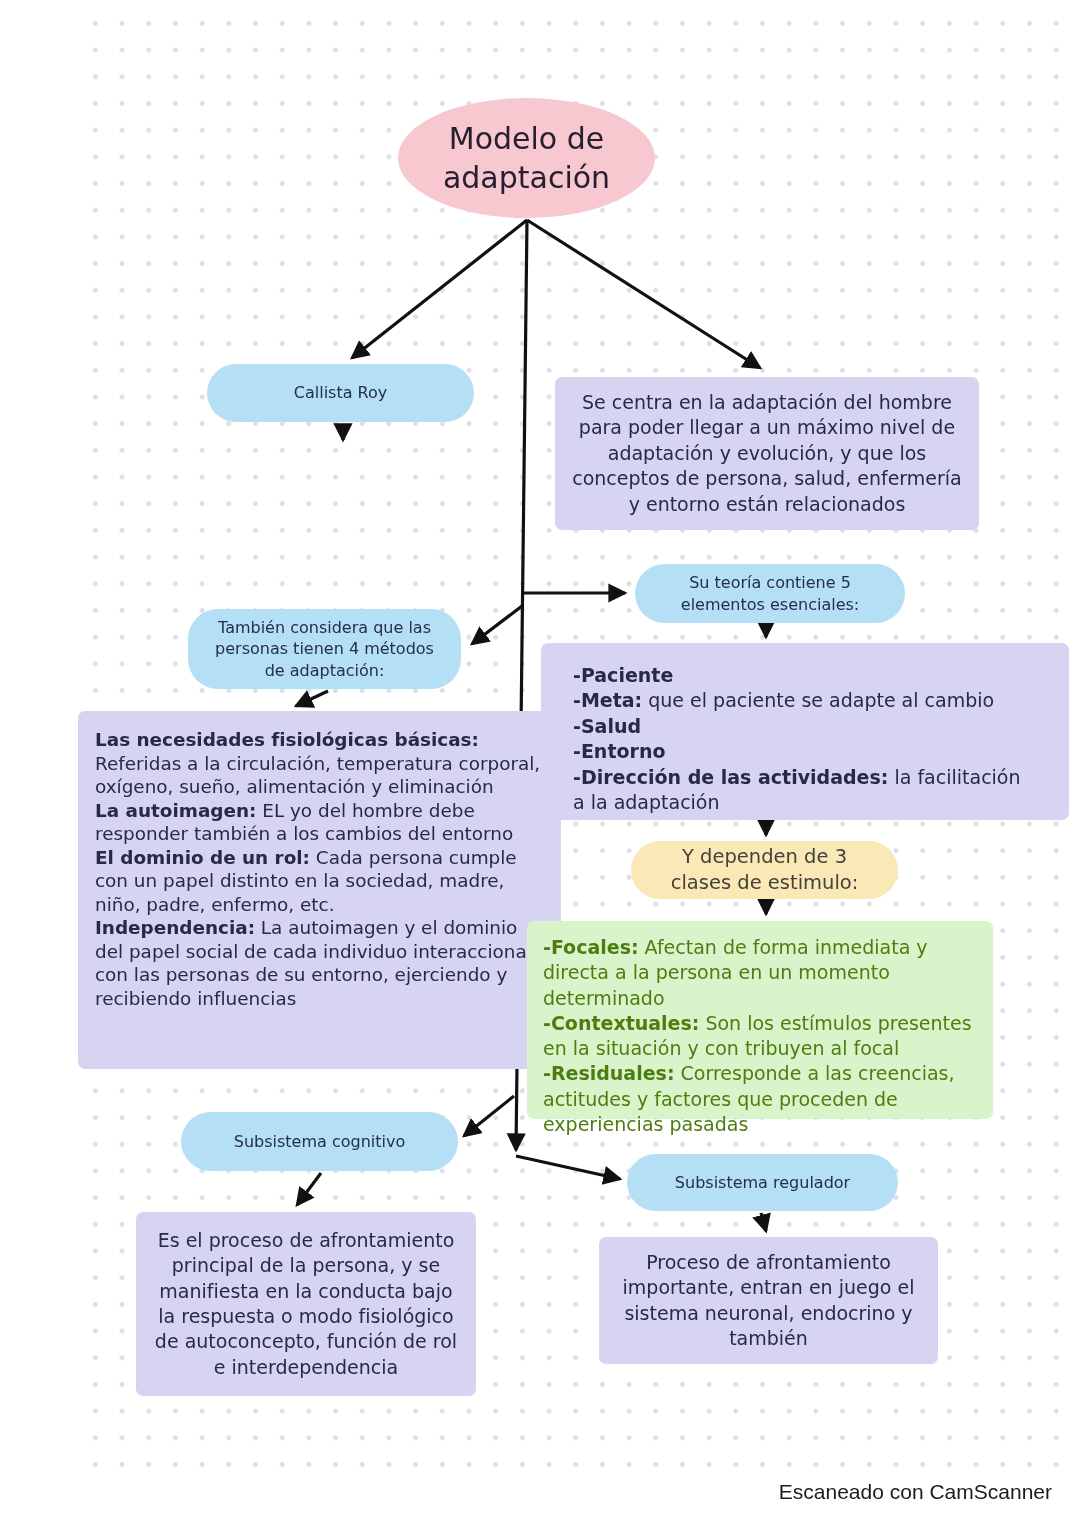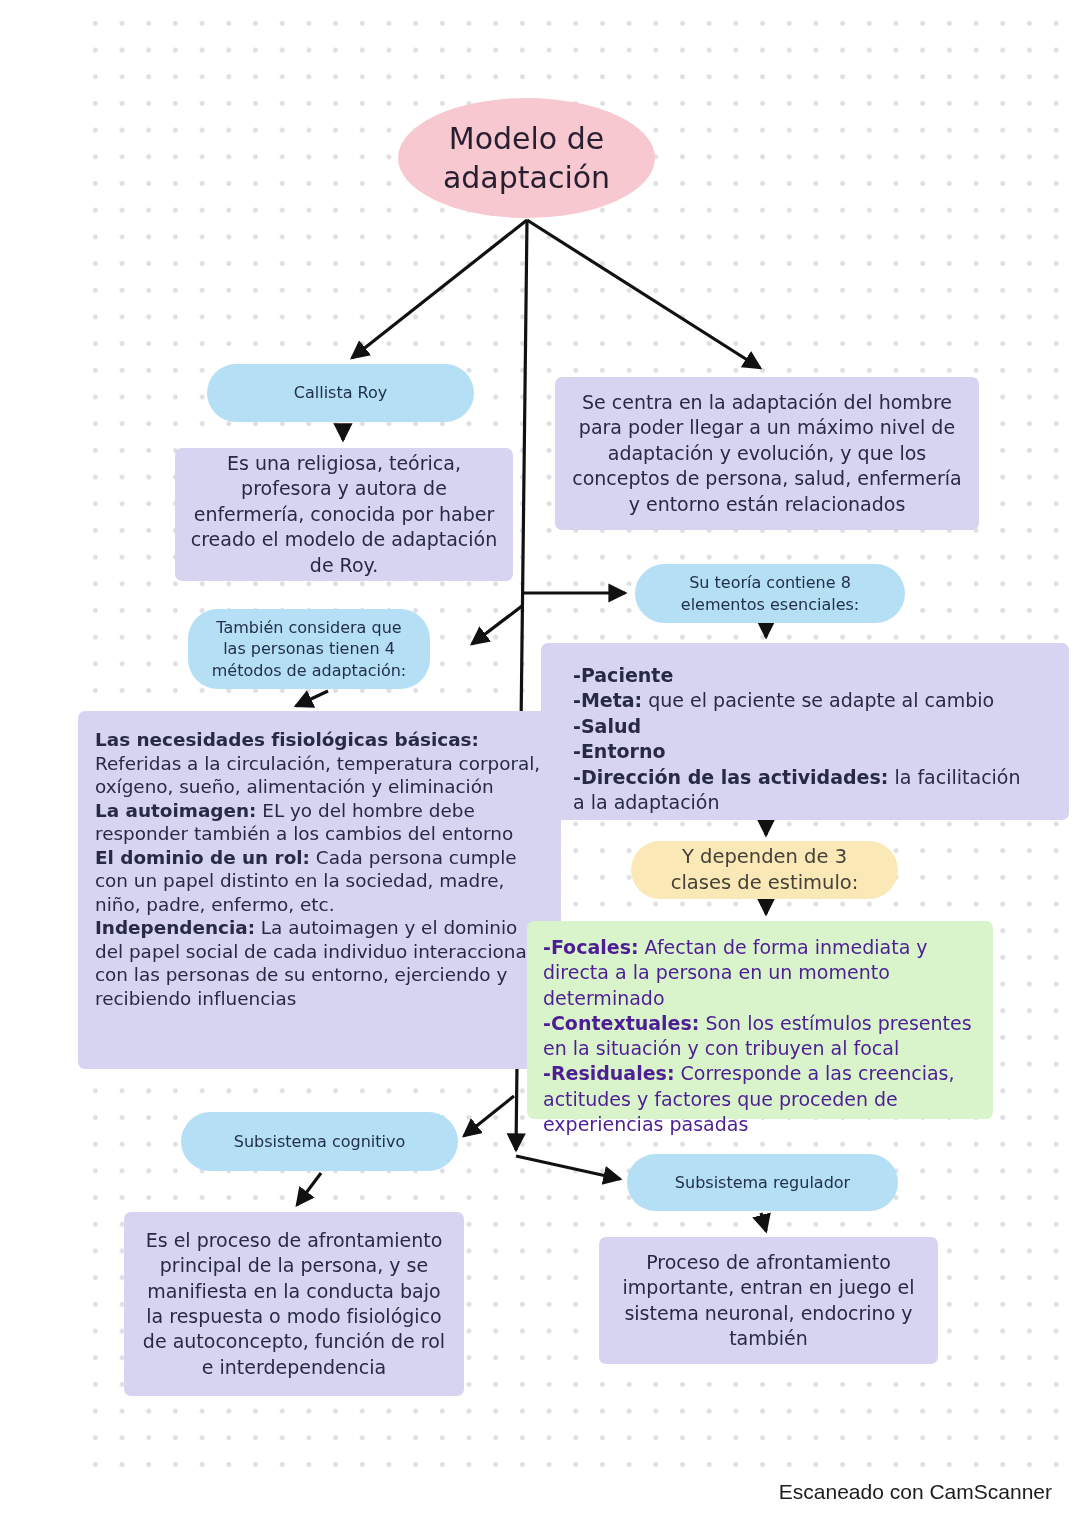--- a/index.html
+++ b/index.html
@@ -45,21 +45,21 @@
   .yellowpill{
     border-radius:30px;
     background:#fae9b6;
     color:#45413a;
     font-size:19.5px;line-height:1.32;text-align:center;
     padding:10px 18px;
   }
   .greenbox{
     border-radius:7px;
     background:#d9f4ca;
-    color:#4c1d95;
+    color:#4d7c0f;
     font-size:19px;line-height:1.33;text-align:left;
     align-items:flex-start;justify-content:flex-start;
     padding:14px 16px;
   }
   .rich{display:block;}
   .b{font-weight:bold;}
   .big{font-size:18.4px;line-height:1.28;}
   .watermark{
     position:absolute;right:28px;top:1480px;
     font-family:"Liberation Sans",sans-serif;
@@ -98,57 +98,54 @@
   </svg>
 
   <div class="node ellipse" style="left:398px;top:98px;width:257px;height:120px;">
     <span>Modelo de adaptación</span>
   </div>
 
   <div class="node pill" style="left:207px;top:364px;width:267px;height:58px;">
     <span>Callista Roy</span>
   </div>
 
-  <div class="node lavbox" style="left:175px;top:448px;width:338px;height:133px;">
-    <span>Es una religiosa, teórica, profesora y autora de enfermería, conocida por haber creado el modelo de adaptación de Roy.</span>
-  </div>
 
   <div class="node lavbox" style="left:555px;top:377px;width:424px;height:153px;">
     <span>Se centra en la adaptación del hombre para poder llegar a un máximo nivel de adaptación y evolución, y que los conceptos de persona, salud, enfermería y entorno están relacionados</span>
   </div>
 
   <div class="node pill" style="left:635px;top:564px;width:270px;height:59px;">
-    <span>Su teoría contiene 8 elementos esenciales:</span>
+    <span>Su teoría contiene 5 elementos esenciales:</span>
   </div>
 
   <div class="node lavbox left" style="left:541px;top:643px;width:528px;height:177px;padding:20px 32px;">
     <span class="rich"><span class="b">-Paciente</span><br><span class="b">-Meta:</span><span> que el paciente se adapte al cambio</span><br><span class="b">-Salud</span><br><span class="b">-Entorno</span><br><span class="b">-Dirección de las actividades:</span><span> la facilitación a la adaptación</span></span>
   </div>
 
-  <div class="node pill" style="left:188px;top:609px;width:242px;height:80px;">
+  <div class="node pill" style="left:188px;top:609px;width:273px;height:80px;">
     <span>También considera que las personas tienen 4 métodos de adaptación:</span>
   </div>
 
   <div class="node lavbox left big" style="left:78px;top:711px;width:483px;height:358px;padding:17px 17px;">
     <span class="rich"><span class="b">Las necesidades fisiológicas básicas:</span><span> Referidas a la circulación, temperatura corporal, oxígeno, sueño, alimentación y eliminación</span><br><span class="b">La autoimagen:</span><span> EL yo del hombre debe responder también a los cambios del entorno</span><br><span class="b">El dominio de un rol:</span><span> Cada persona cumple con un papel distinto en la sociedad, madre, niño, padre, enfermo, etc.</span><br><span class="b">Independencia:</span><span> La autoimagen y el dominio del papel social de cada individuo interacciona con las personas de su entorno, ejerciendo y recibiendo influencias</span></span>
   </div>
 
   <div class="node yellowpill" style="left:631px;top:841px;width:267px;height:58px;">
     <span>Y dependen de 3 clases de estimulo:</span>
   </div>
 
   <div class="node greenbox" style="left:527px;top:921px;width:466px;height:198px;">
     <span class="rich"><span class="b">-Focales:</span><span> Afectan de forma inmediata y directa a la persona en un momento determinado</span><br><span class="b">-Contextuales:</span><span> Son los estímulos presentes en la situación y con tribuyen al focal</span><br><span class="b">-Residuales:</span><span> Corresponde a las creencias, actitudes y factores que proceden de experiencias pasadas</span></span>
   </div>
 
   <div class="node pill" style="left:181px;top:1112px;width:277px;height:59px;">
     <span>Subsistema cognitivo</span>
   </div>
 
-  <div class="node lavbox" style="left:124px;top:1212px;width:340px;height:184px;">
+  <div class="node lavbox" style="left:136px;top:1212px;width:340px;height:184px;">
     <span>Es el proceso de afrontamiento principal de la persona, y se manifiesta en la conducta bajo la respuesta o modo fisiológico de autoconcepto, función de rol e interdependencia</span>
   </div>
 
   <div class="node pill" style="left:627px;top:1154px;width:271px;height:57px;">
     <span>Subsistema regulador</span>
   </div>
 
   <div class="node lavbox" style="left:599px;top:1237px;width:339px;height:127px;">
     <span>Proceso de afrontamiento importante, entran en juego el sistema neuronal, endocrino y también</span>
   </div>

